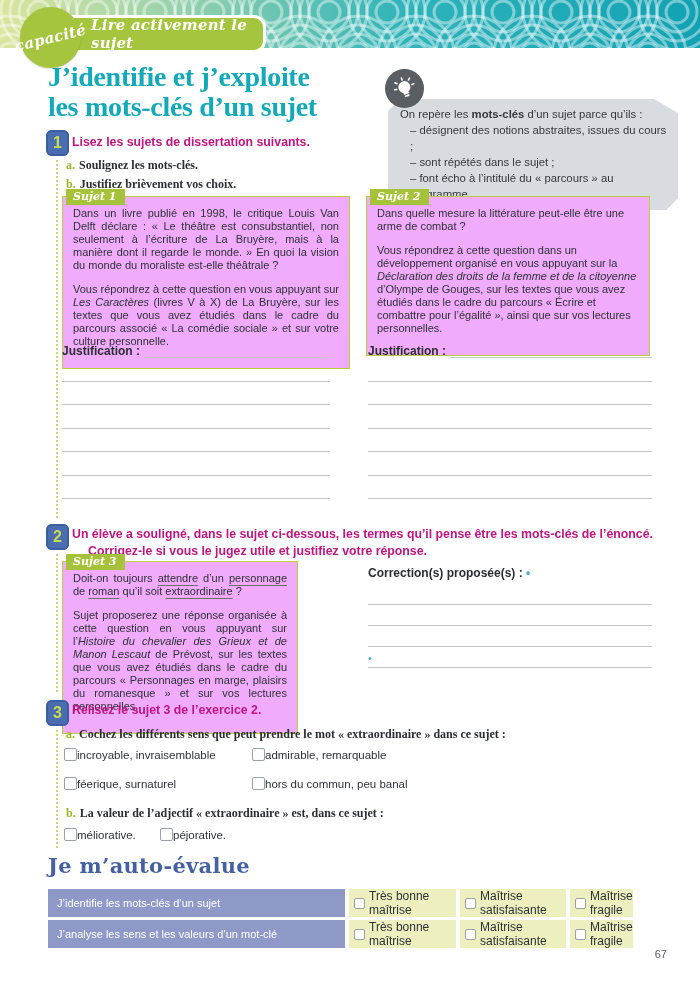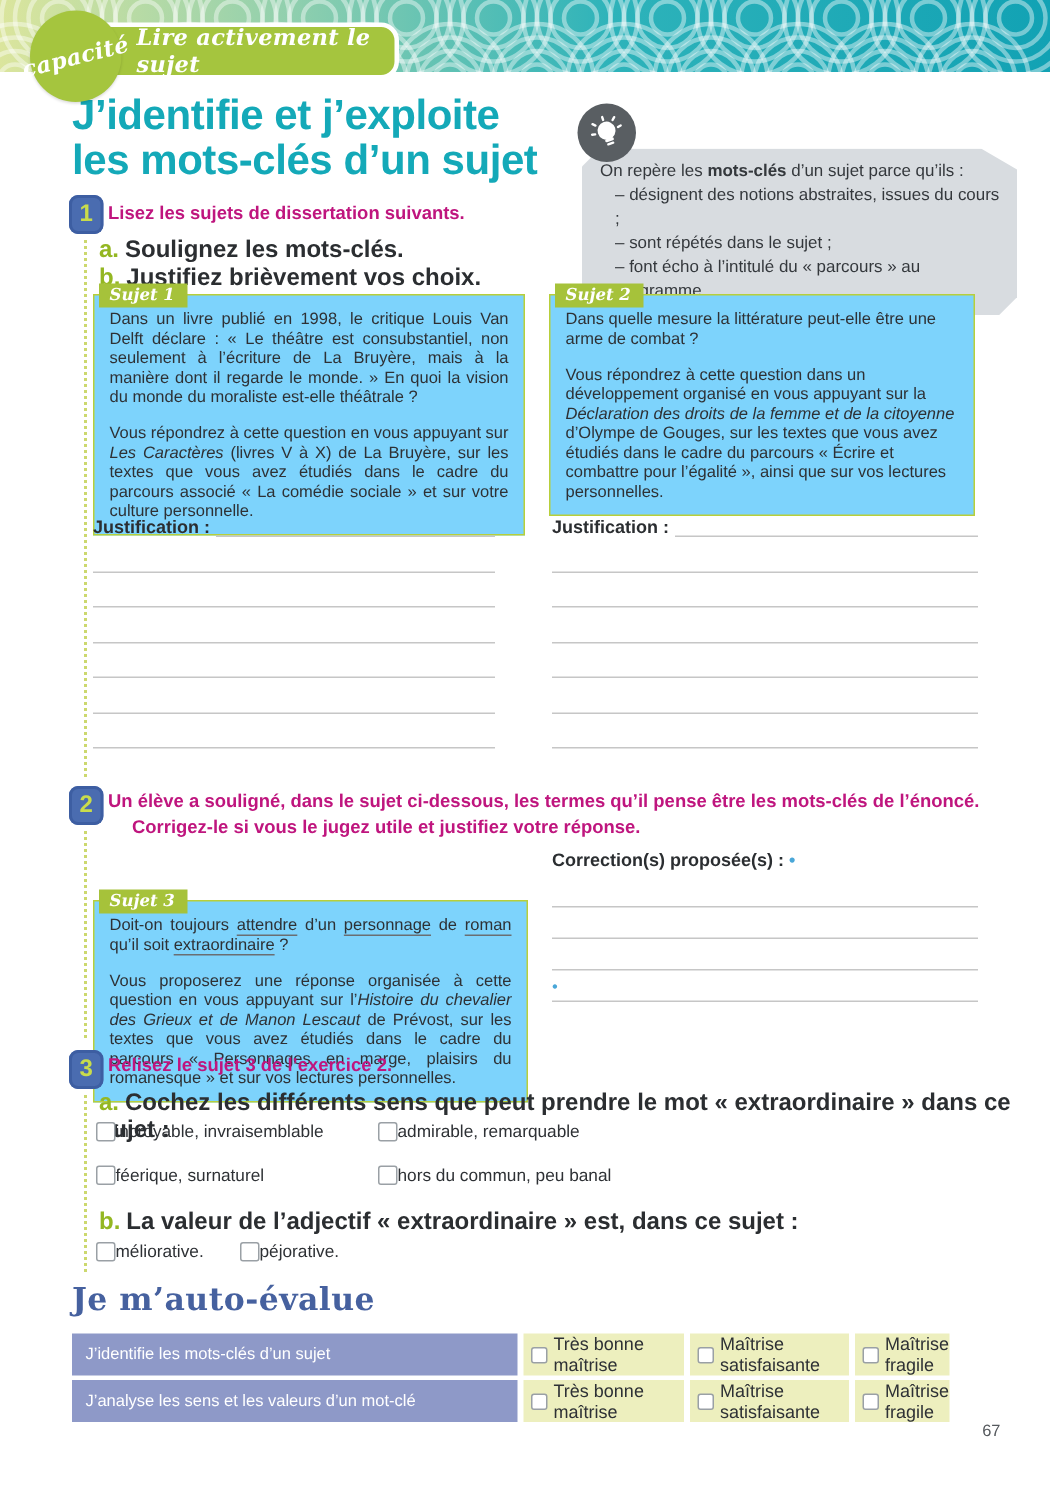--- a/index.html
+++ b/index.html
@@ -24,21 +24,21 @@
     display:flex; align-items:center; justify-content:center; padding-left:26px;
   }
   .banner-pill span {
     color:#fff; font-family:"DejaVu Serif",serif; font-style:italic; font-weight:bold;
     font-size:15px; letter-spacing:.2px;
   }
 
   
   .page-title {
     position:absolute; left:48px; top:62px; width:330px;
-    color:#14a9b8; font-weight:bold; font-size:28px; line-height:1.08; letter-spacing:-.3px;
+    color:#14a9b8; font-weight:bold; font-size:28px; line-height:1.08; letter-spacing:-.3px;font-family:Liberation Serif, serif;
   }
 
   
   .tip-box {
     position:absolute; left:388px; top:99px; width:290px;
     background:#d8dce0; padding:7px 10px 8px 12px;
     clip-path:polygon(12px 0,calc(100% - 24px) 0,100% 14px,100% calc(100% - 12px),calc(100% - 12px) 100%,24px 100%,0 calc(100% - 14px),0 12px);
     font-size:11.3px; line-height:1.42; color:#34383c;
   }
   .tip-box .ind { padding-left:10px; }
@@ -49,27 +49,27 @@
 
   
   .ex-badge {
     position:absolute; width:23px; height:26px; border-radius:6px;
     background:#4a6cb0; box-shadow:inset 0 0 0 2px #3d5ea2;
     display:flex; align-items:center; justify-content:center; z-index:2;
   }
   .ex-badge span { color:#c9dc4b; font-weight:bold; font-size:16px; }
   .dotline { position:absolute; width:0; border-left:2px dotted #ccd86e; }
   .ex-instr { position:absolute; color:#bf157e; font-weight:bold; font-size:12.3px; }
-  .sub-instr { position:absolute; font-weight:bold; font-size:16px; color:#2b2e31; }
+  .sub-instr { position:absolute; font-weight:bold; font-size:12px; color:#2b2e31;font-family:Liberation Serif, serif; }
   .sub-instr .letter { color:#94b722; margin-right:4px; }
 
   
   .sujet-box {
-    position:absolute; border:1.5px solid #b8cf3a; background:#7dd3fc;
-    padding:10px 10px 8px 10px; font-size:11px; line-height:1.18; color:#2e3135;
+    position:absolute; border:1.5px solid #b8cf3a; background:#f0abfc;
+    padding:10px 10px 20px 10px; font-size:11px; line-height:1.18; color:#2e3135;
   }
   .sujet-box p + p { margin-top:11px; }
   .sujet-box .justify { text-align:justify; }
   .sujet-tag {
     position:absolute; top:-8px; left:3px; background:#a6c23a; color:#fff;
     font-family:"DejaVu Serif",serif; font-style:italic; font-weight:bold; font-size:11px;
     padding:0 9px 1px 7px; line-height:15px;
   }
   .u { text-decoration:underline; text-underline-offset:2.5px; text-decoration-thickness:1px; text-decoration-color:#6a6e72;margin-top:47px; }
 
@@ -240,24 +240,24 @@
     <div class="wline"></div>
   </div>
 
   <div class="ex-badge" style="left:46px; top:524px;">
     <span>2</span>
   </div>
   <div class="dotline" style="left:56px; top:554px; height:138px;"></div>
   <div class="ex-instr" style="left:72px; top:527px;">Un élève a souligné, dans le sujet ci-dessous, les termes qu’il pense être les mots-clés de l’énoncé.</div>
   <div class="ex-instr" style="left:88px; top:544px;">Corrigez-le si vous le jugez utile et justifiez votre réponse.</div>
 
-  <div class="sujet-box" style="left:62px; top:600px; width:290px;">
+  <div class="sujet-box" style="left:62px; top:561px; width:236px;">
     <div class="sujet-tag">Sujet 3</div>
     <p class="justify"><span>Doit-on toujours </span><span class="u">attendre</span><span> d’un </span><span class="u">personnage</span><span> de </span><span class="u">roman</span><span> qu’il soit </span><span class="u">extraordinaire</span><span> ?</span></p>
-    <p class="justify"><span>Vous proposerez une réponse organisée à cette question en vous appuyant sur l’</span><i>Histoire du chevalier des Grieux et de Manon Lescaut</i><span> de Prévost, sur les textes que vous avez étudiés dans le cadre du parcours « Personnages en marge, plaisirs du romanesque » et sur vos lectures personnelles.</span></p>
+    <p class="justify"><span>Sujet proposerez une réponse organisée à cette question en vous appuyant sur l’</span><i>Histoire du chevalier des Grieux et de Manon Lescaut</i><span> de Prévost, sur les textes que vous avez étudiés dans le cadre du parcours « Personnages en marge, plaisirs du romanesque » et sur vos lectures personnelles.</span></p>
   </div>
 
   <div class="write-col" style="left:368px; top:566px; width:284px;">
     <div style="font-weight:bold; font-size:12px; color:#2b2e31; height:18px;">
       <span>Correction(s) proposée(s) :</span> <span class="blue-dot">•</span>
     </div>
     <div class="wline" style="height:21px;"></div>
     <div class="wline" style="height:21px;"></div>
     <div class="wline" style="height:21px;"></div>
     <div class="wline" style="height:21px;"><span class="dot">•</span></div>

